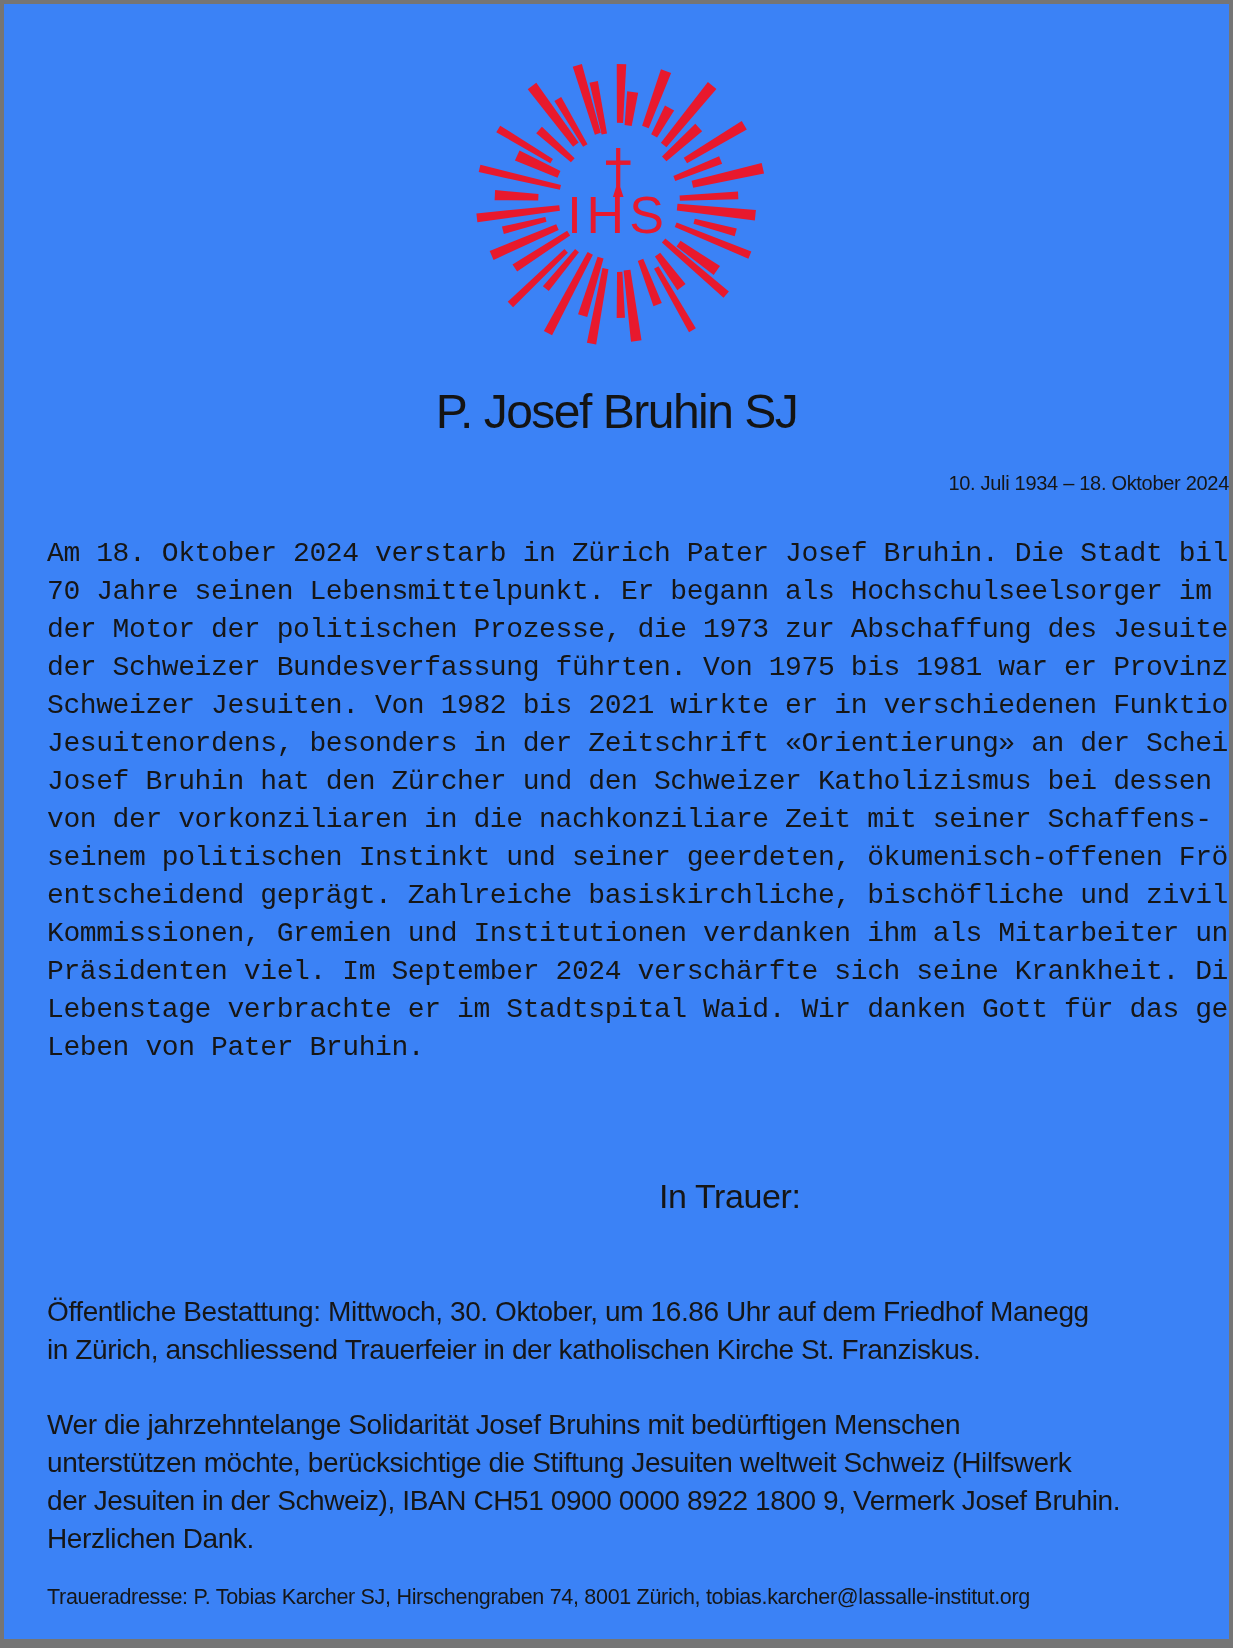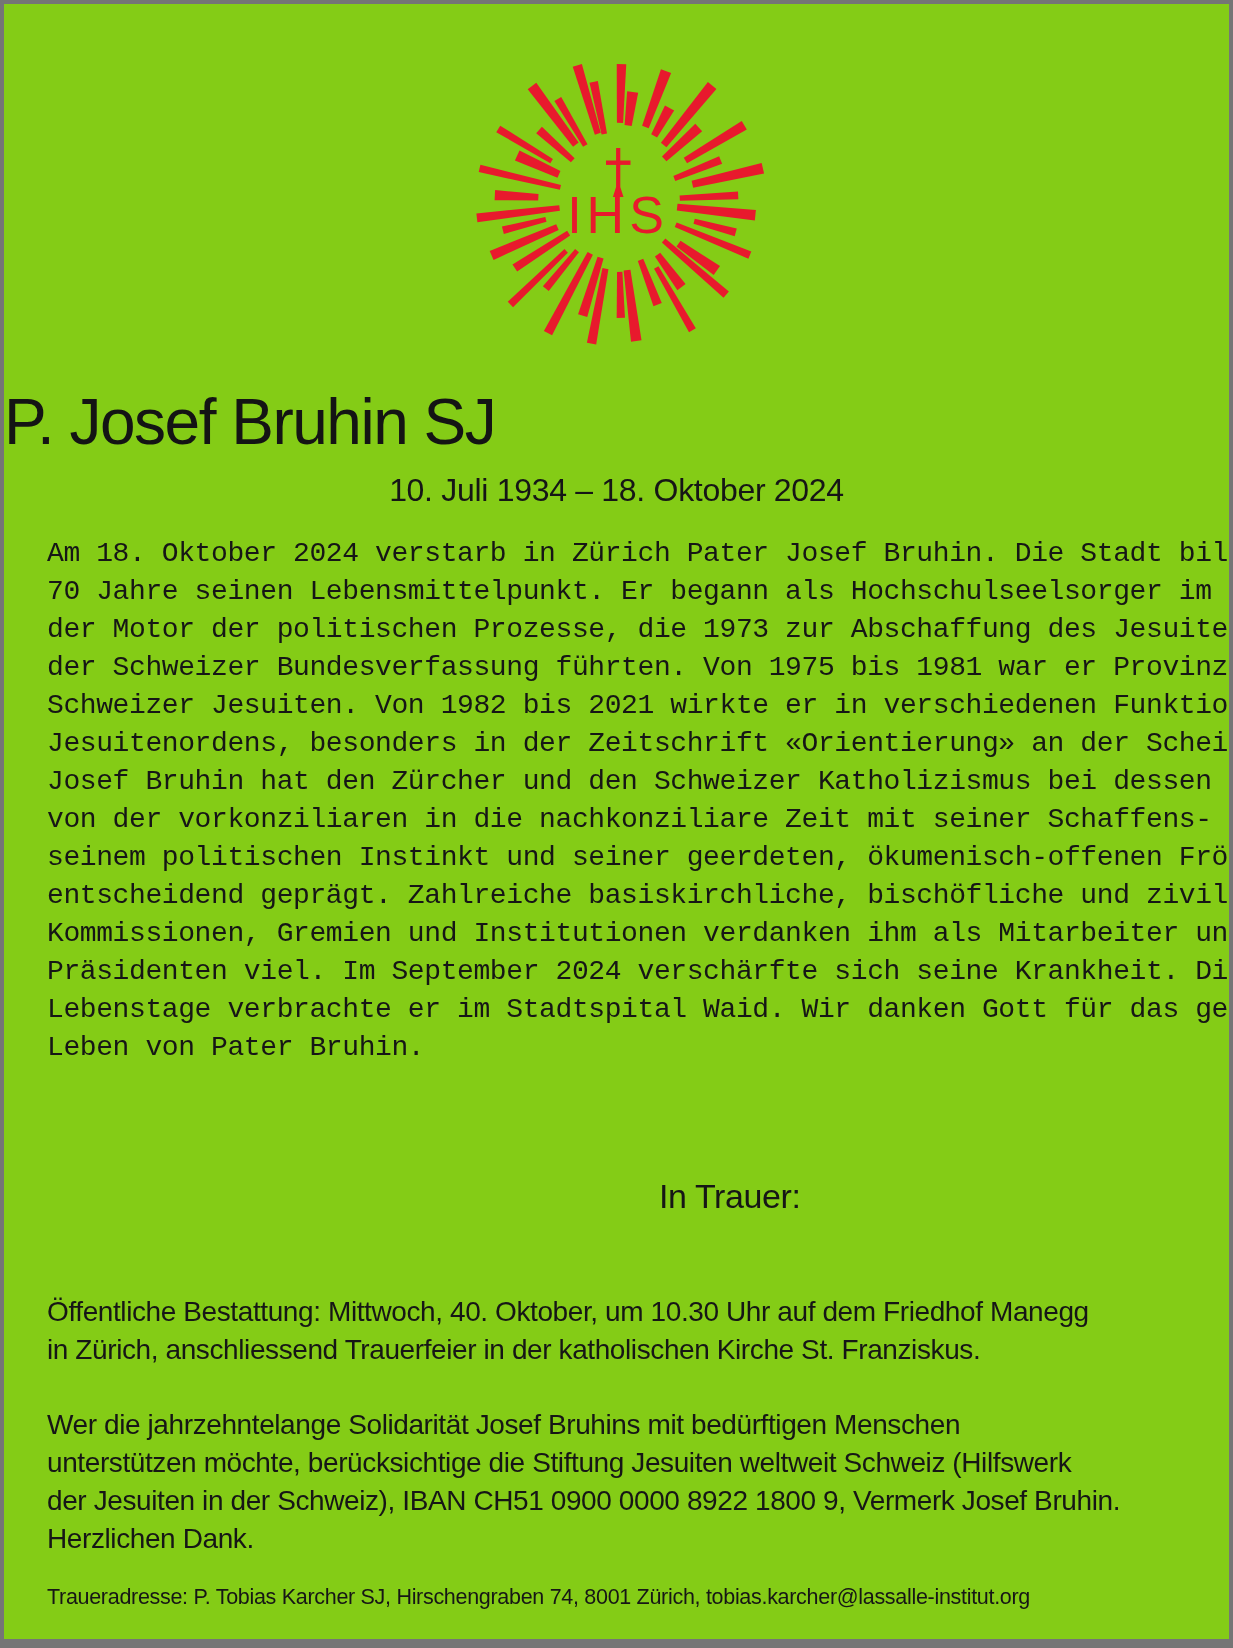--- a/index.html
+++ b/index.html
@@ -6,21 +6,21 @@
     margin: 0;
     padding: 0;
     background: #ffffff;
   }
   .page {
     position: relative;
     width: 1233px;
     height: 1648px;
     box-sizing: border-box;
     margin: 0 auto;
-    background: #84cc16;
+    background: #3b82f6;
     border: 4px solid #757575;
     border-bottom-width: 9px;
     border-top-width: 4px;
     overflow: hidden;
     font-family: "Liberation Sans", "DejaVu Sans", sans-serif;
     color: #161616;
   }
   .emblem {
     position: absolute;
     left: 460px;
@@ -31,34 +31,34 @@
   .emblem svg { width: 100%; height: 100%; display: block; }
   .emblem text {
     font-family: "Liberation Sans", "DejaVu Sans", sans-serif;
     font-weight: 400;
   }
   .title {
     position: absolute;
     left: 0;
     right: 0;
     top: 378px;
-    text-align: left;
-    font-size: 64px;
+    text-align: center;
+    font-size: 48px;
     line-height: 1.25;
     letter-spacing: -1.5px;
     color: #141414;
     white-space: pre;
   }
   .dates {
     position: absolute;
     left: 0;
     right: 0;
     top: 466px;
-    text-align: center;
-    font-size: 32px;
+    text-align: right;
+    font-size: 20px;
     letter-spacing: -0.3px;
     line-height: 1.3;
     white-space: pre;
   }
   .textblock {
     position: absolute;
     left: 43px;
     font-size: 28px;
     line-height: 38px;
     letter-spacing: -0.4px;
@@ -162,21 +162,21 @@
 entscheidend geprägt. Zahlreiche basiskirchliche, bischöfliche und zivilgesellschaftliche
 Kommissionen, Gremien und Institutionen verdanken ihm als Mitarbeiter und
 Präsidenten viel. Im September 2024 verschärfte sich seine Krankheit. Die letzten
 Lebenstage verbrachte er im Stadtspital Waid. Wir danken Gott für das gesegnete
 Leben von Pater Bruhin.</div>
 
   <div class="mourners">
     <div class="mourners-heading">In Trauer:</div>
   </div>
 
-  <div class="textblock funeral">Öffentliche Bestattung: Mittwoch, 40. Oktober, um 10.30 Uhr auf dem Friedhof Manegg
+  <div class="textblock funeral">Öffentliche Bestattung: Mittwoch, 30. Oktober, um 16.86 Uhr auf dem Friedhof Manegg
 in Zürich, anschliessend Trauerfeier in der katholischen Kirche St. Franziskus.</div>
 
   <div class="textblock donation">Wer die jahrzehntelange Solidarität Josef Bruhins mit bedürftigen Menschen
 unterstützen möchte, berücksichtige die Stiftung Jesuiten weltweit Schweiz (Hilfswerk
 der Jesuiten in der Schweiz), IBAN CH51 0900 0000 8922 1800 9, Vermerk Josef Bruhin.
 Herzlichen Dank.</div>
 
   <div class="contact">Traueradresse: P. Tobias Karcher SJ, Hirschengraben 74, 8001 Zürich, tobias.karcher@lassalle-institut.org</div>
 
 </div>

